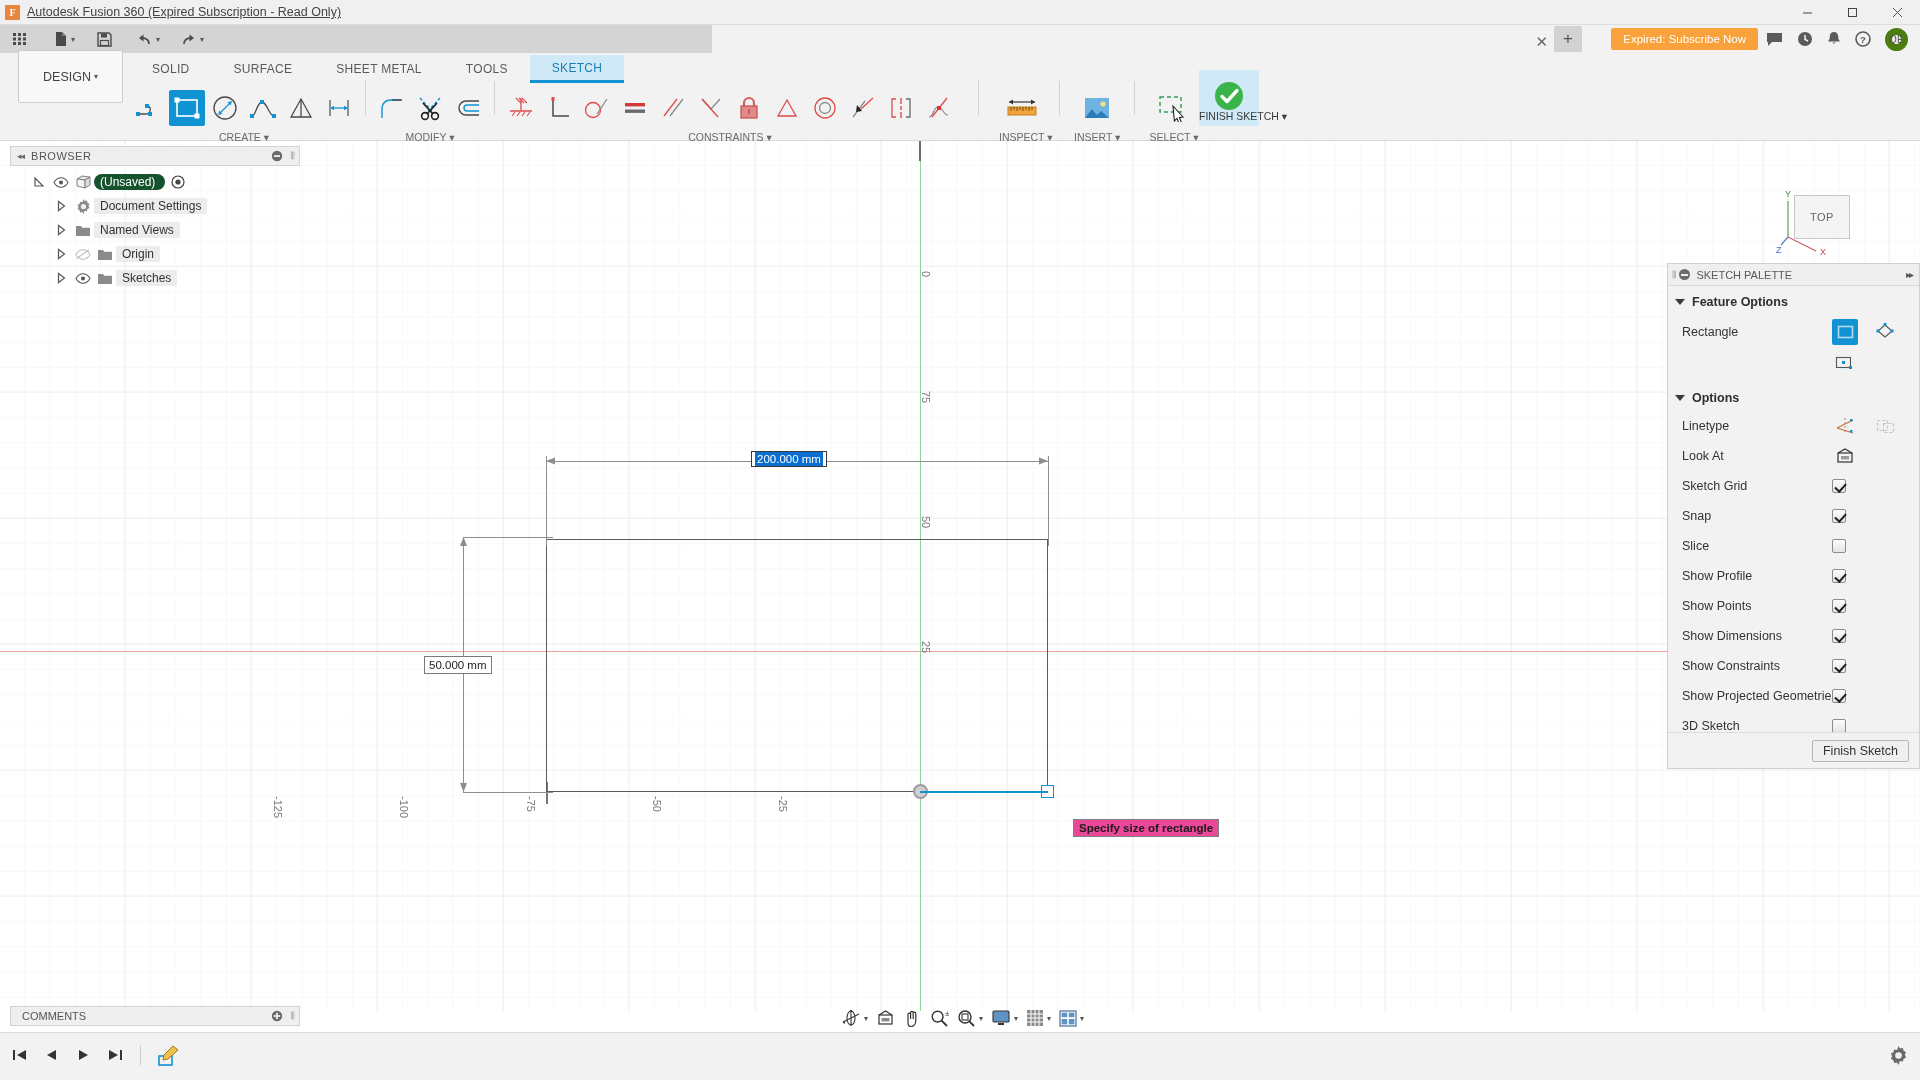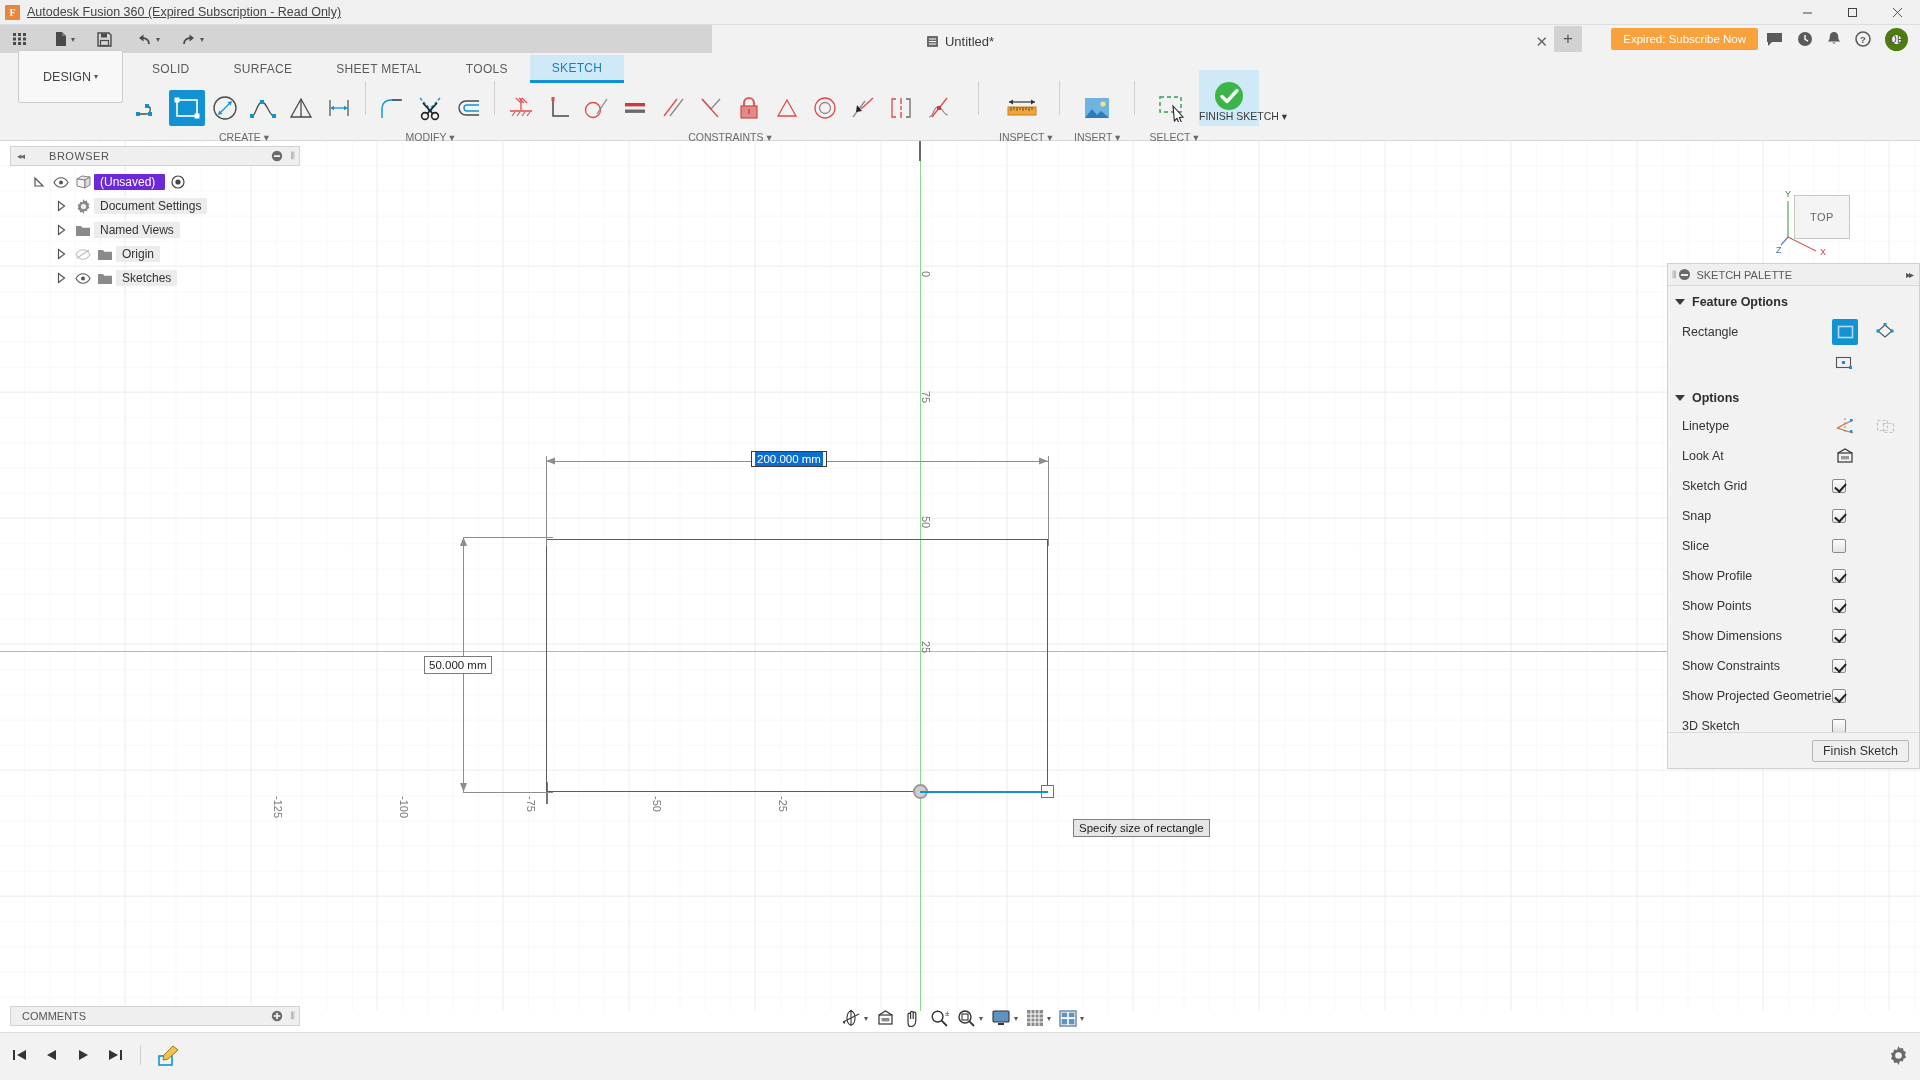--- a/index.html
+++ b/index.html
@@ -113,29 +113,29 @@
   }
   .finish-cell .grp-label { bottom: 4px; color: #3a3a3a; }
 
   
   .browser-hdr {
     position: absolute; left: 10px; top: 146px; width: 290px; height: 20px;
     background: #efefef; border: 1px solid #d2d2d2;
     display: flex; align-items: center; font-size: 11px; color: #555;
   }
   .browser-hdr .bh-arrows { margin: 0 7px 0 6px; font-size: 9px; color: #666; letter-spacing: -1px;}
-  .browser-hdr .bh-title { letter-spacing: .5px; margin-left: 18px; }
+  .browser-hdr .bh-title { letter-spacing: .5px; }
   .bh-min { position: absolute; right: 16px; font-size: 13px; color: #666; line-height: 0;}
   .bh-grip { position: absolute; right: 4px; color: #999; font-size: 10px; }
 
   .tree { position: absolute; left: 10px; top: 170px; width: 290px; }
   .trow { display: flex; align-items: center; height: 24px; font-size: 12px; color: #333; }
   .tw { width: 22px; display: flex; align-items: center; justify-content: center; flex: none; }
   .t-label { padding: 1px 6px; background: #ececec; border-radius: 1px; }
-  .t-label.selrow { background: #6d28d9; color: #fff; padding-right: 10px;}
+  .t-label.selrow { background: #14532d; color: #fff; padding-right: 10px; border-radius: 8px;}
   .eye-ic { color: #555; }
   .eye-off { opacity: .38; }
 
   
   .canvas {
     position: absolute; left: 0; top: 141px; width: 1920px; height: 870px;
     background: #ffffff; overflow: hidden;
   }
   .gridlines { position: absolute; inset: 0; }
   .axis-h { position: absolute; left: 0; width: 1920px; height: 1px; background: #e8a0a0; }
@@ -149,22 +149,22 @@
     position: absolute; border: 1px solid #5b5b5b; background: transparent;
   }
   .dim-line { position: absolute; background: #8d8d8d; }
   .dim-box {
     position: absolute; background: #ffffff; border: 1px solid #7a7a7a;
     font-size: 11.5px; padding: 2px 4px; color: #222; white-space: nowrap;
   }
   .dim-box.editing { border: 1px solid #3a3a3a; padding: 1px 3px; }
   .dim-box.editing span { background: #0b6fd1; color: #ffffff; padding: 1px 2px; }
   .tooltip-box {
-    position: absolute; background: #e5e5e5; border: 1px solid #808080;
-    font-size: 11.5px; padding: 2px 5px; color: #1a1a1a; white-space: nowrap;
+    position: absolute; background: #ec4899; border: 1px solid #808080;
+    font-size: 11.5px; padding: 2px 5px; color: #1a1a1a; white-space: nowrap; font-weight: bold;
   }
   .origin-pt {
     position: absolute; width: 15px; height: 15px; border-radius: 50%;
     border: 2px solid #9a9a9a; background: #cfcfcf;
   }
   .end-handle {
     position: absolute; width: 13px; height: 13px;
     border: 1.5px solid #1192d2; background: #ffffff;
   }
   .cross-h { position: absolute; background: #1192d2; }
@@ -316,31 +316,20 @@
     </div>
     <div class="qat-btn" style="margin-left:8px">
       <svg width="17" height="15" viewBox="0 0 17 15">
           <path d="M4 12c0-4 3-6 7-6" fill="none" stroke="#4a4a4a" stroke-width="1.8"></path>
           <path d="M9.5 2.5L14 6l-4.5 3.5z" fill="#4a4a4a"></path>
         </svg>
       <span class="caret-sm">▾</span>
     </div>
   </div>
 
-  <div class="tab-title-center">
-    <div class="doc-chip">
-      <svg width="13" height="13" viewBox="0 0 13 13">
-          <rect x="1" y="1" width="11" height="11" rx="1" fill="#6a6a6a"></rect>
-          <line x1="3" y1="4" x2="10" y2="4" stroke="#fff" stroke-width="1"></line>
-          <line x1="3" y1="6.5" x2="10" y2="6.5" stroke="#fff" stroke-width="1"></line>
-          <line x1="3" y1="9" x2="10" y2="9" stroke="#fff" stroke-width="1"></line>
-        </svg>
-      <span class="doc-name">Untitled*</span>
-    </div>
-  </div>
   <div class="tab-x">✕</div>
   <div class="tab-plus">+</div>
   <div class="subscribe-btn">Expired: Subscribe Now</div>
 
   <div class="hdr-icons">
     <div class="hdr-ic">
       <svg width="17" height="15" viewBox="0 0 17 15">
           <path d="M1 1h15v9H6l-4 4V10H1z" fill="#5b5b5b"></path>
         </svg>
     </div>

